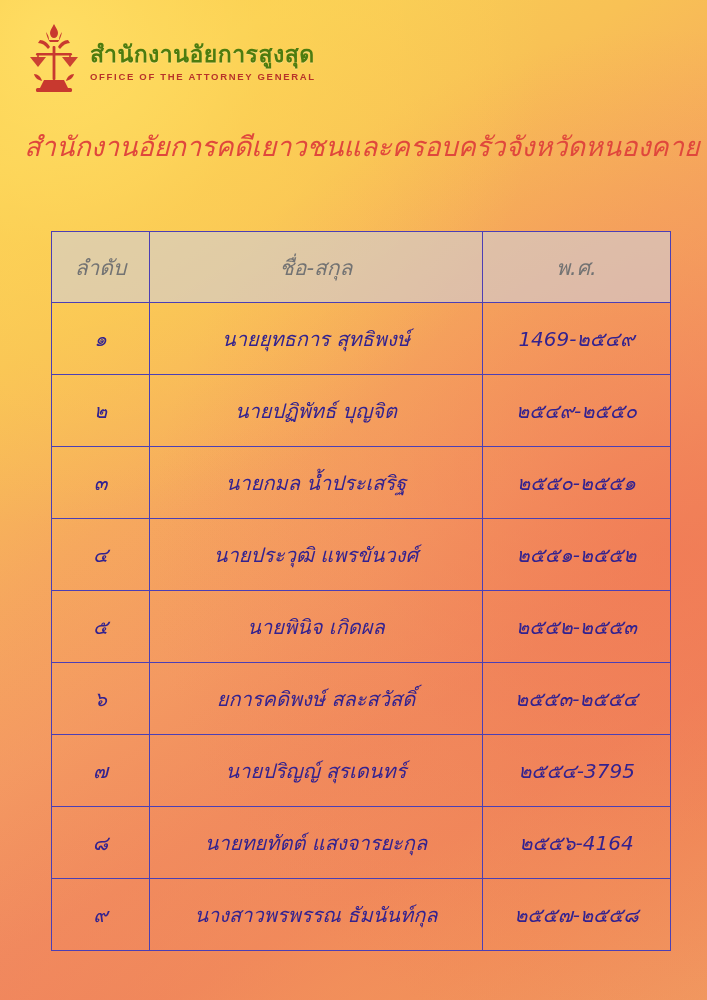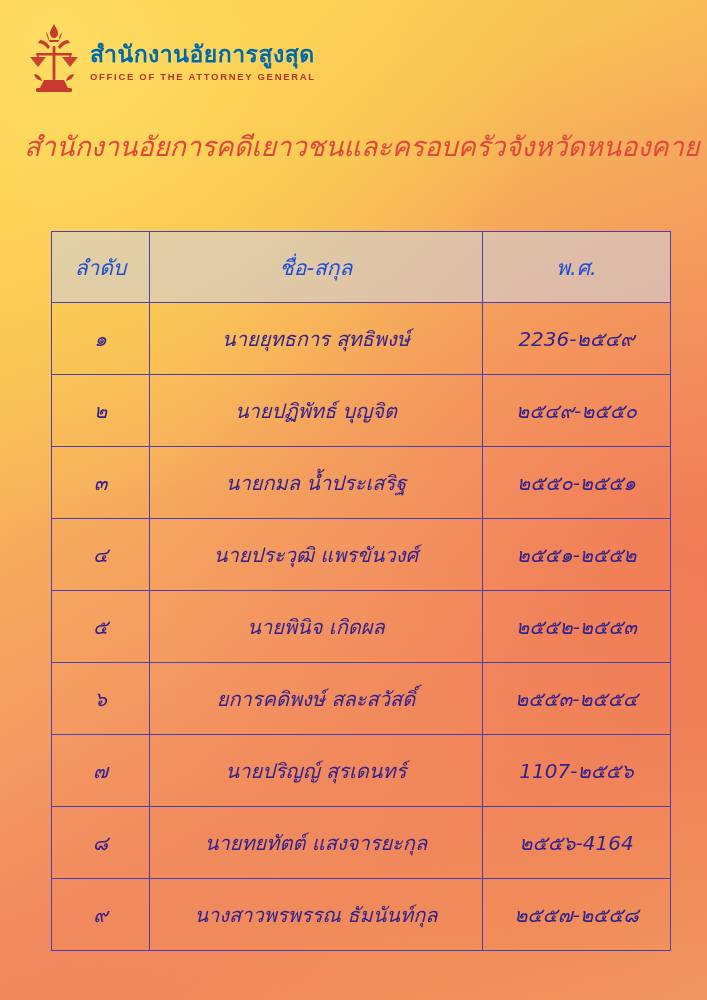--- a/index.html
+++ b/index.html
@@ -54,21 +54,21 @@
     margin-right: 8px;
   }
   .emblem svg { display: block; }
   .org-text {
     padding-top: 20px;
   }
   .org-th {
     font-family: "DejaVu Sans", sans-serif;
     font-size: 23px;
     font-weight: bold;
-    color: #0369a1;
+    color: #4d7c0f;
     letter-spacing: 0.5px;
     line-height: 1.1;
     text-shadow: 0 1px 0 rgba(255,255,255,0.25);
   }
   .org-en {
     font-family: "Liberation Sans", sans-serif;
     font-size: 9.5px;
     font-weight: bold;
     color: #b8332a;
     letter-spacing: 1.7px;
@@ -117,21 +117,21 @@
     text-align: center;
     vertical-align: middle;
     font-style: italic;
     color: #2b2b8f;
   }
   table.roster thead th {
     height: 68px;
     background: rgba(209, 206, 214, 0.62);
     font-size: 21px;
     font-weight: normal;
-    color: #1d4ed8;
+    color: #737373;
   }
   table.roster thead th.col-no { width: 95px; }
   table.roster thead th.col-name { width: 330px; margin-top: 36px; }
   table.roster thead th.col-year { width: 185px; }
 
   table.roster tbody td {
     height: 69px;
     font-size: 20px;
     color: #33228f;
     background: transparent;
@@ -190,21 +190,21 @@
         <tr>
           <th class="col-no">ลำดับ</th>
           <th class="col-name">ชื่อ-สกุล</th>
           <th class="col-year">พ.ศ.</th>
         </tr>
       </thead>
       <tbody>
         <tr>
           <td class="cell-no">๑</td>
           <td class="cell-name">นายยุทธการ สุทธิพงษ์</td>
-          <td class="cell-year">2236-๒๕๔๙</td>
+          <td class="cell-year">1469-๒๕๔๙</td>
         </tr>
         <tr>
           <td class="cell-no">๒</td>
           <td class="cell-name">นายปฏิพัทธ์  บุญจิต</td>
           <td class="cell-year">๒๕๔๙-๒๕๕๐</td>
         </tr>
         <tr>
           <td class="cell-no">๓</td>
           <td class="cell-name">นายกมล   น้ำประเสริฐ</td>
           <td class="cell-year">๒๕๕๐-๒๕๕๑</td>
@@ -220,21 +220,21 @@
           <td class="cell-year">๒๕๕๒-๒๕๕๓</td>
         </tr>
         <tr>
           <td class="cell-no">๖</td>
           <td class="cell-name">ยการคดิพงษ์  สละสวัสดิ์</td>
           <td class="cell-year">๒๕๕๓-๒๕๕๔</td>
         </tr>
         <tr>
           <td class="cell-no">๗</td>
           <td class="cell-name">นายปริญญ์  สุรเดนทร์</td>
-          <td class="cell-year">1107-๒๕๕๖</td>
+          <td class="cell-year">๒๕๕๔-3795</td>
         </tr>
         <tr>
           <td class="cell-no">๘</td>
           <td class="cell-name">นายทยทัตต์  แสงจารยะกุล</td>
           <td class="cell-year">๒๕๕๖-4164</td>
         </tr>
         <tr>
           <td class="cell-no">๙</td>
           <td class="cell-name">นางสาวพรพรรณ  ธัมนันท์กุล</td>
           <td class="cell-year">๒๕๕๗-๒๕๕๘</td>

